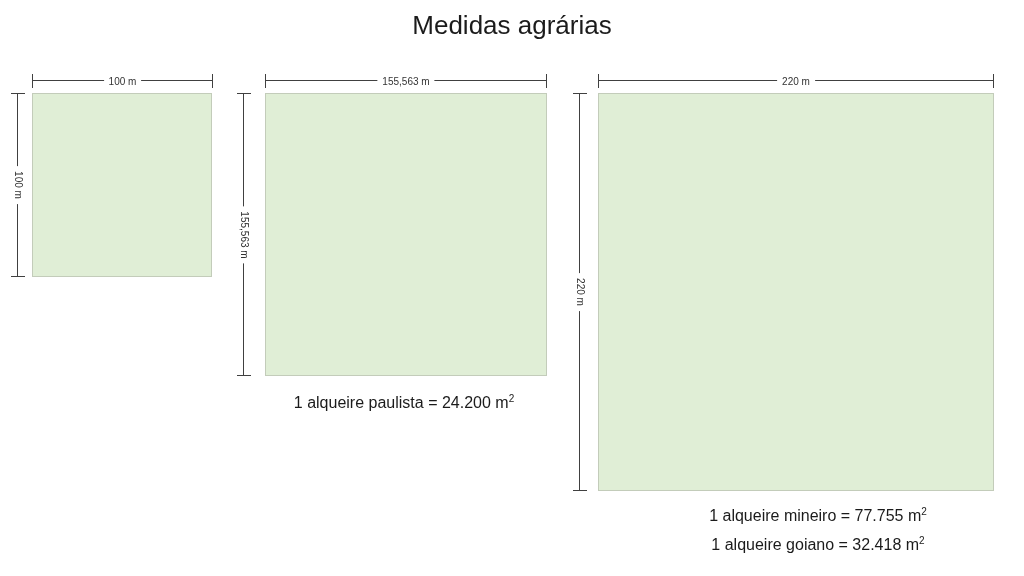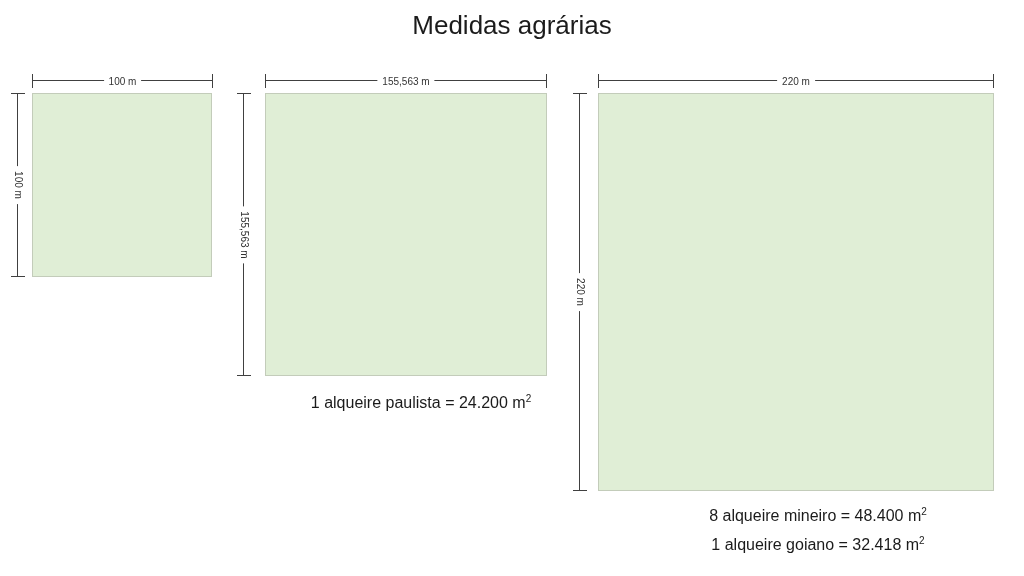--- a/index.html
+++ b/index.html
@@ -79,21 +79,21 @@
   .vlabel { transform: translate(-50%, -50%) rotate(90deg); }
 
   .caption {
     position: absolute;
     text-align: center;
     font-size: 16px;
     color: var(--caption-text, #1b1b1b);
     white-space: nowrap;
   }
   .cap1  { left: 27px;  width: 200px; top: 286px; }
-  .cap2  { left: 291px; width: 260px; top: 393px; }
+  .cap2  { left: 274px; width: 260px; top: 393px; }
   .cap3a { left: 638px; width: 360px; top: 506px; }
   .cap3b { left: 638px; width: 360px; top: 535px; }
   .caption sup { font-size: 10px; }
 </style>
 </head>
 <body>
 
 <div class="canvas">
 
   <h1 class="title">Medidas agrárias</h1>
@@ -124,19 +124,19 @@
   <div class="square sq3"></div>
   <div class="hdim hd3">
     <div class="hline"></div>
     <span class="dimlabel">220 m</span>
   </div>
   <div class="vdim vd3">
     <div class="vline"></div>
     <span class="dimlabel vlabel">220 m</span>
   </div>
   <div class="caption cap3a">
-    <span>8 alqueire mineiro = 48.400 m</span><sup>2</sup>
+    <span>1 alqueire mineiro = 77.755 m</span><sup>2</sup>
   </div>
   <div class="caption cap3b">
     <span>1 alqueire goiano = 32.418 m</span><sup>2</sup>
   </div>
 
 </div>
 
 </body></html>

